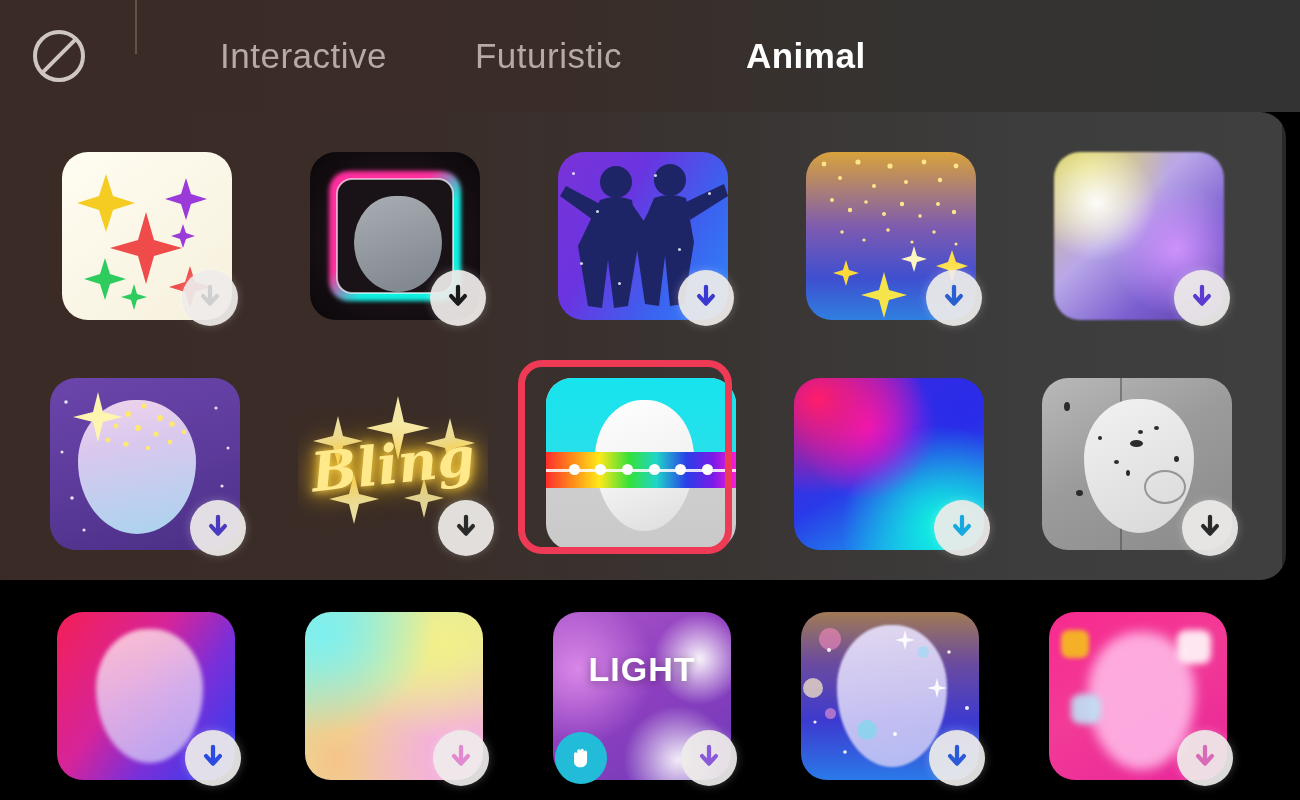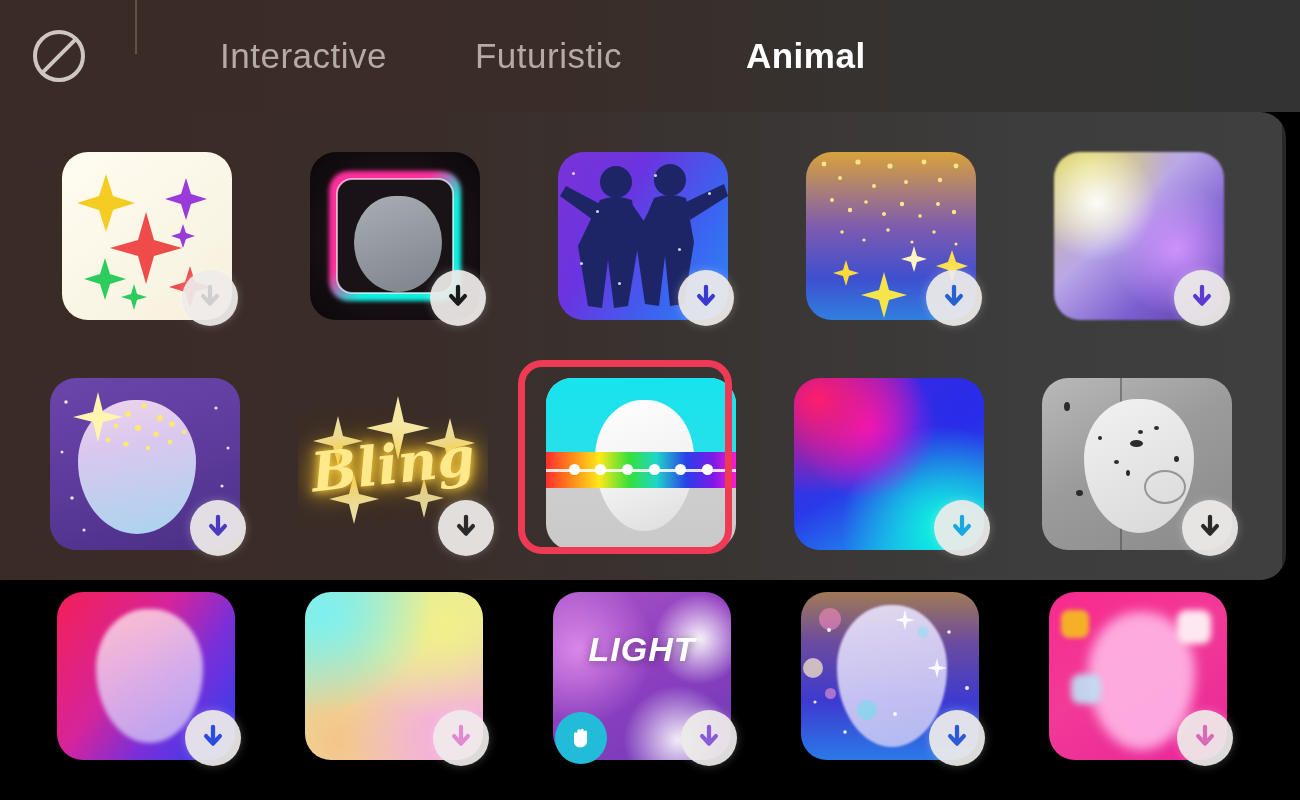--- a/index.html
+++ b/index.html
@@ -46,21 +46,21 @@
   }
   .panel::after{
     content:""; position:absolute; right:0; top:0; bottom:0; width:4px;
     background:#000; opacity:.35; border-radius:0 26px 26px 0;
   }
 
   
   .row { position:absolute; display:flex; }
   .row-1 { left:62px; top:152px; }
   .row-2 { left:50px; top:378px; }
-  .row-3 { left:57px; top:592px;font-style:italic; }
+  .row-3 { left:57px; top:612px; }
   .cell { position:relative; width:170px; height:168px; margin-right:78px; }
   .row-2 .cell { width:190px; height:172px; margin-right:58px; }
   .row-3 .cell { width:178px; height:168px; margin-right:70px; }
   .cell:last-child { margin-right:0; }
 
   .thumb {
     position:absolute; left:0; top:0; width:100%; height:100%;
     border-radius:26px; overflow:hidden;
   }
 

